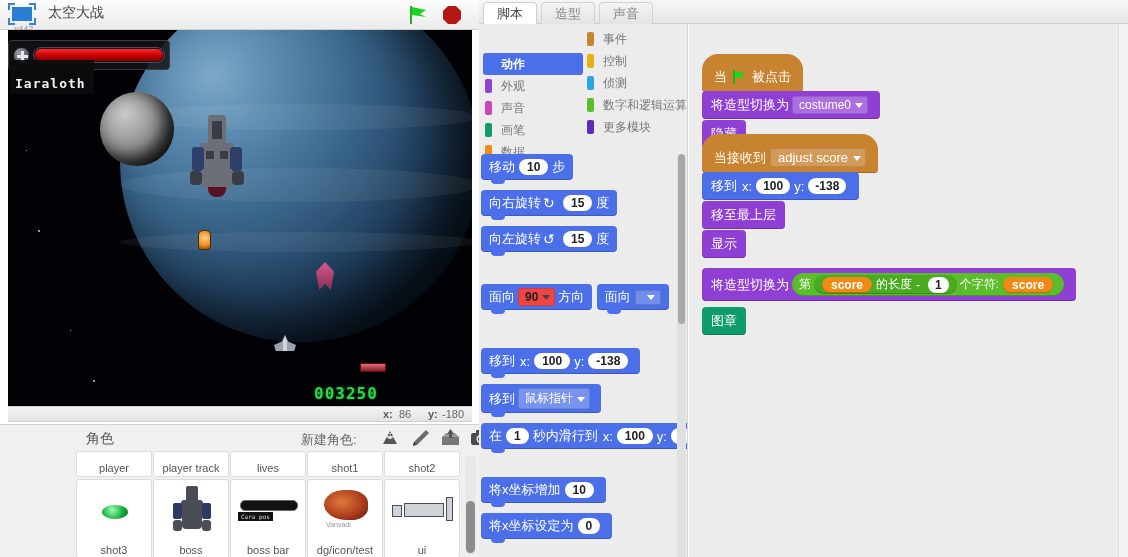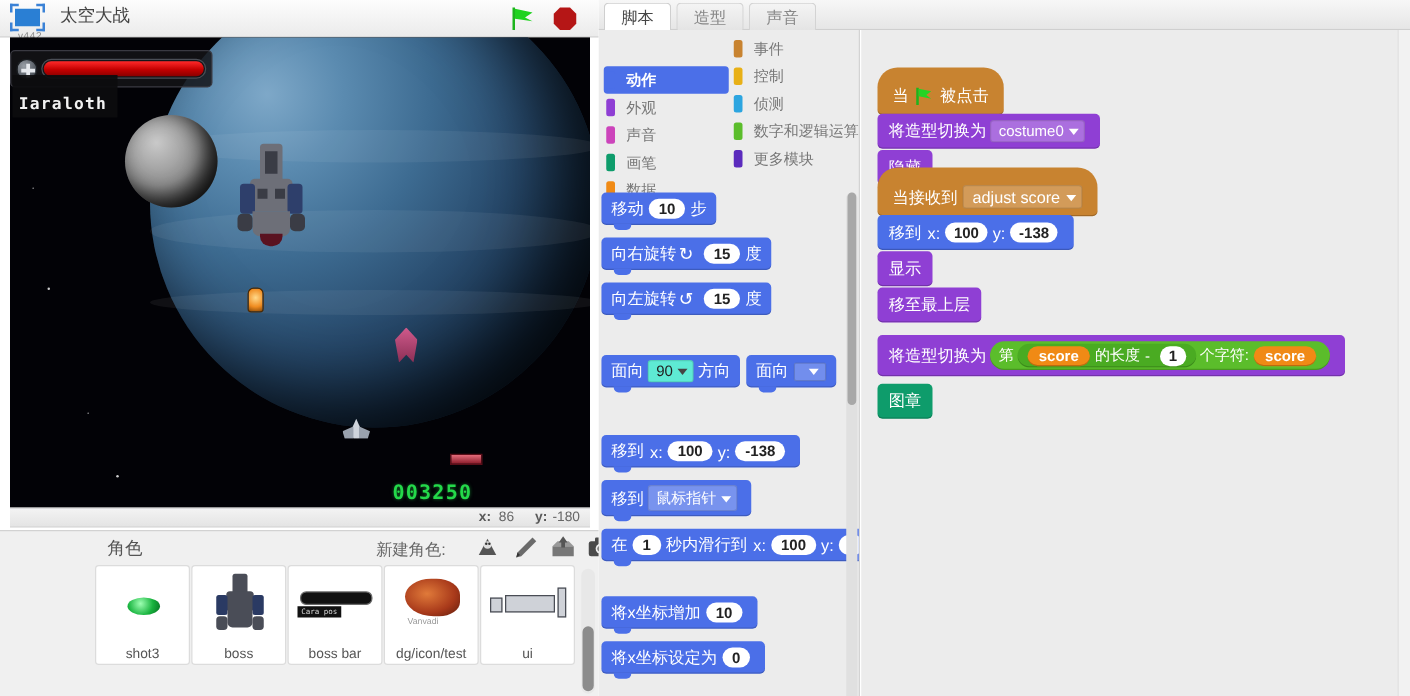--- a/index.html
+++ b/index.html
@@ -300,21 +300,21 @@
   .oval {
     display: inline-block; background: #fff; color: #222;
     border-radius: 10px; padding: 1px 8px; font-size: 12px;
     margin: 0 4px; font-weight: bold; min-width: 14px; text-align: center;
   }
   .dropdown {
     display: inline-block; background: rgba(255,255,255,.25); color: #fff;
     border-radius: 3px; padding: 1px 16px 1px 6px; font-size: 12px;
     margin: 0 3px; position: relative; border: 1px solid rgba(0,0,0,.12);
   }
-  .dropdown.light { background: #5eead4; color: #222; font-weight: normal; }
+  .dropdown.light { background: #ef4444; color: #222; font-weight: bold; }
   .dd-caret {
     position: absolute; right: 4px; top: 50%; margin-top: -2px;
     border-left: 4px solid transparent; border-right: 4px solid transparent;
     border-top: 5px solid #fff;
   }
   .dropdown.light .dd-caret { border-top-color: #444; }
   .dd-empty { display: inline-block; width: 26px; height: 15px; background: rgba(255,255,255,.22);
               border: 1px solid rgba(0,0,0,.15); border-radius: 2px; position: relative; margin-left: 4px; }
   .turn-icon { display: inline-block; width: 14px; margin: 0 2px; font-size: 14px; }
 
@@ -500,20 +500,37 @@
             <rect x="1" y="5" width="19" height="12" rx="2" fill="#4a4a4a"></rect>
             <rect x="6" y="2" width="6" height="4" rx="1" fill="#4a4a4a"></rect>
             <circle cx="10.5" cy="11" r="4" fill="#eee"></circle>
             <circle cx="10.5" cy="11" r="2.5" fill="#333"></circle>
           </svg>
         </div>
       </div>
     </div>
 
     <div class="sprite-grid">
+      <div class="sprite-row">
+        <div class="sprite-card">
+          <div class="sc-label">player</div>
+        </div>
+        <div class="sprite-card">
+          <div class="sc-label">player track</div>
+        </div>
+        <div class="sprite-card">
+          <div class="sc-label">lives</div>
+        </div>
+        <div class="sprite-card">
+          <div class="sc-label">shot1</div>
+        </div>
+        <div class="sprite-card">
+          <div class="sc-label">shot2</div>
+        </div>
+      </div>
 
       <div class="sprite-row" style="margin-top:1px">
         <div class="sprite-card tall">
           <div class="sc-thumb">
               <div class="thumb-shot3"></div>
             </div>
           <div class="sc-label">shot3</div>
         </div>
         <div class="sprite-card tall">
           <div class="sc-thumb">
@@ -745,26 +762,26 @@
           <div class="sblk motion">
             <span>移到</span>
             <span style="margin-left:5px">x:</span>
             <span class="oval-sm">100</span>
             <span>y:</span>
             <span class="oval-sm">-138</span>
           </div>
         </div>
         <div>
           <div class="sblk looks">
-            <span>显示</span>
+            <span>移至最上层</span>
           </div>
         </div>
         <div>
           <div class="sblk looks">
-            <span>移至最上层</span>
+            <span>显示</span>
           </div>
         </div>
         <div style="margin-top:9px">
           <div class="sblk looks">
             <span>将造型切换为</span>
             <span class="reporter-green">
               <span>第</span>
               <span class="reporter-green" style="background:#4aab22;padding:1px 4px;margin:0 3px">
                 <span class="reporter-orange">score</span>
                 <span>的长度</span>

